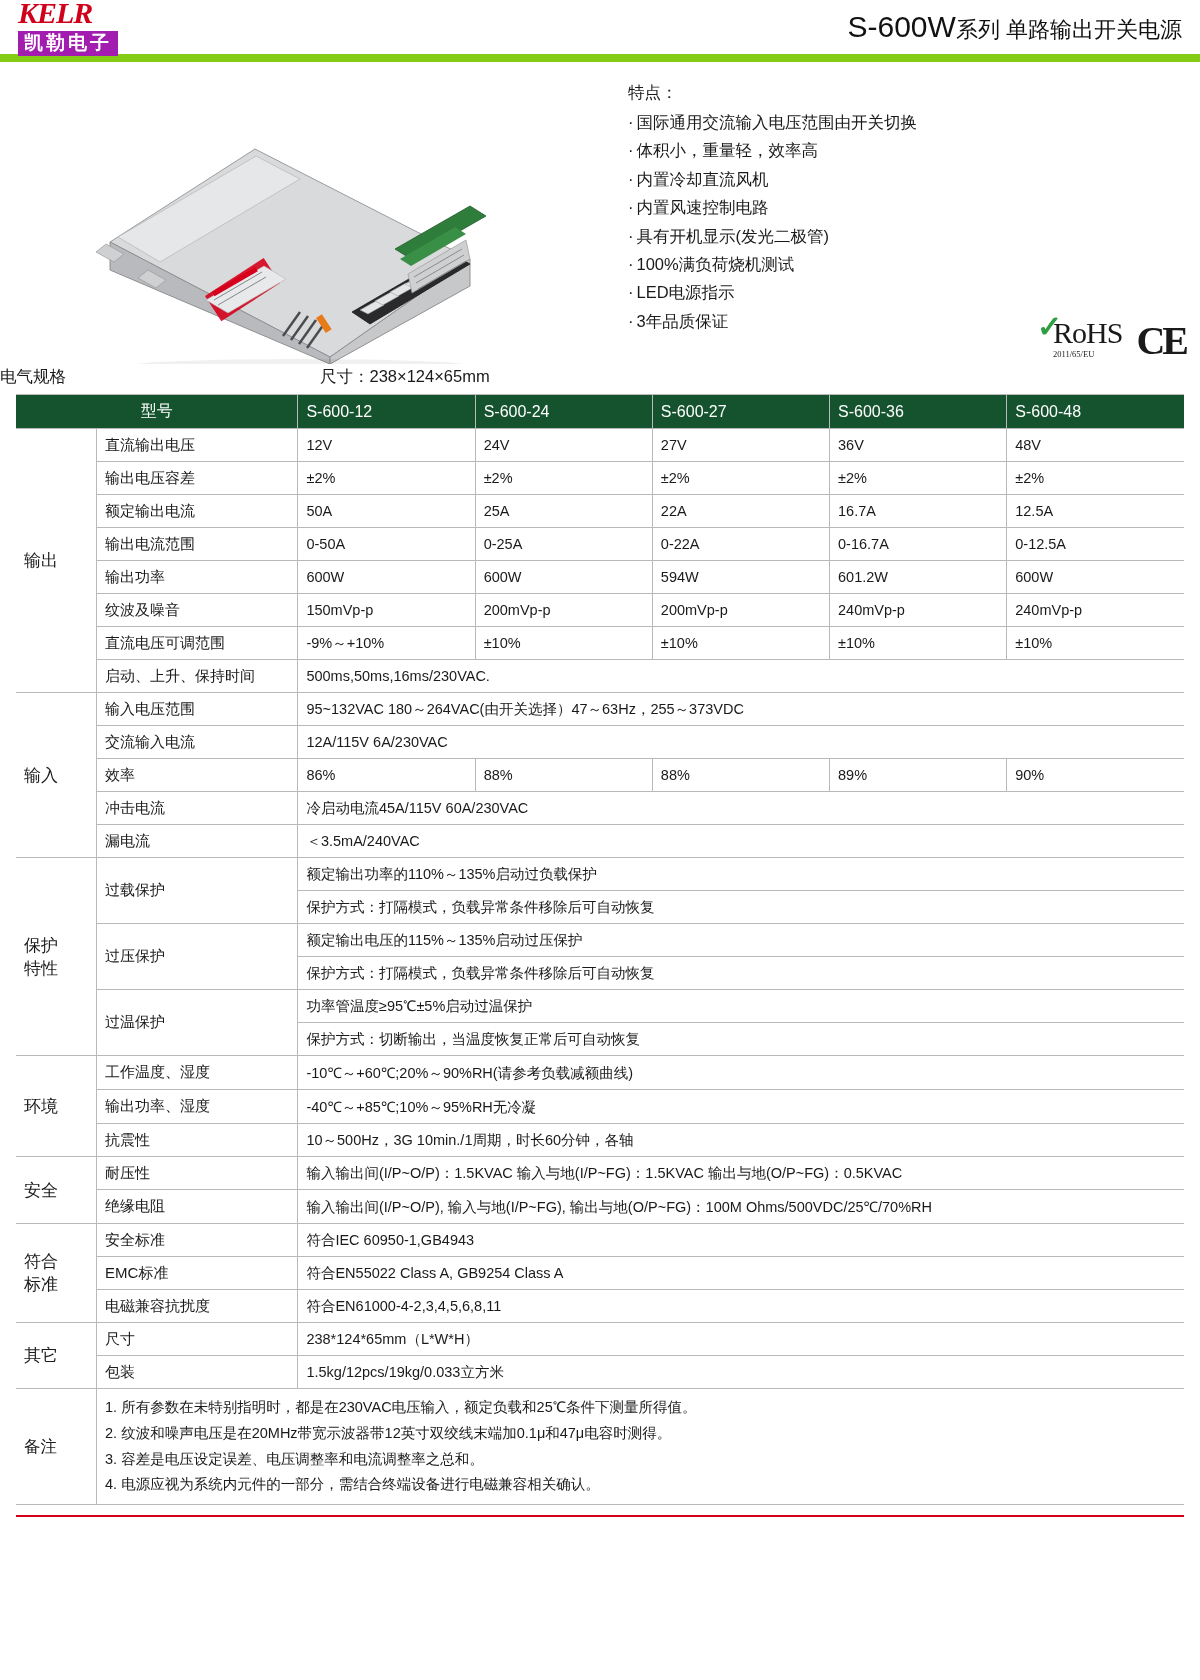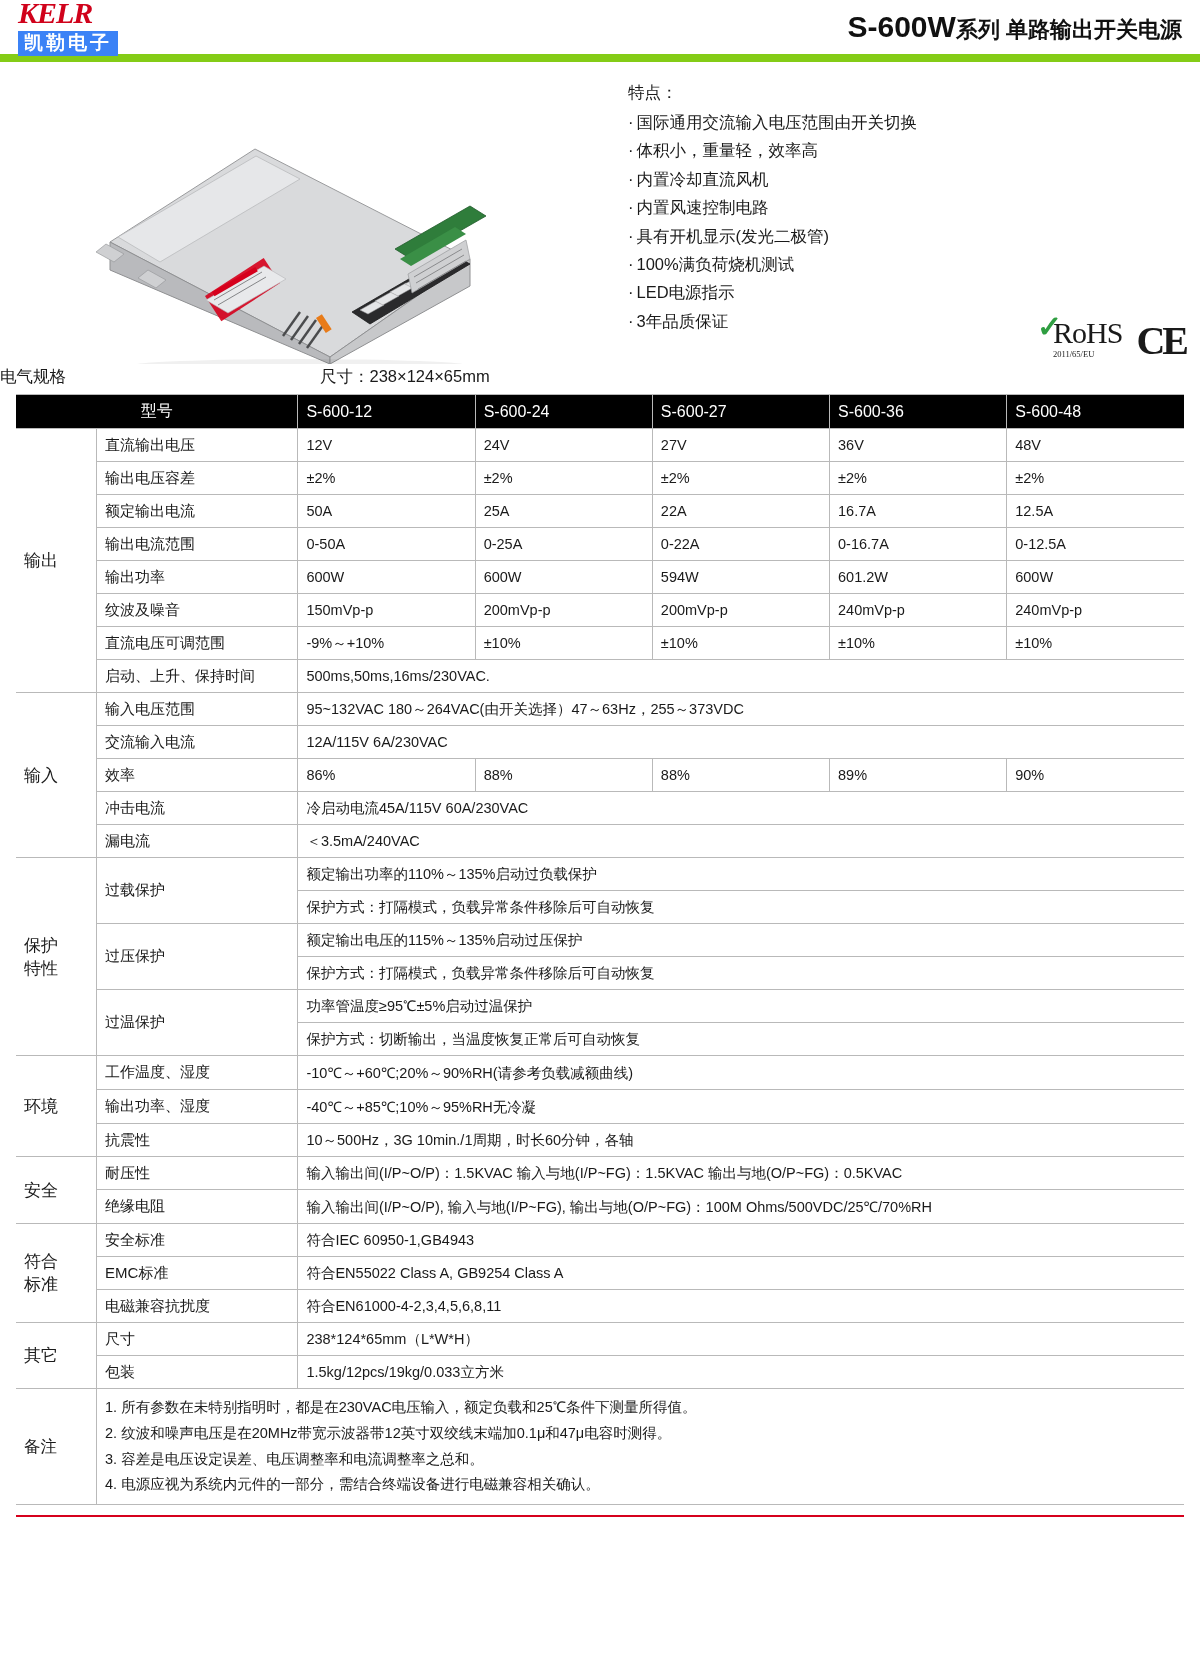--- a/index.html
+++ b/index.html
@@ -28,32 +28,32 @@
   .logo-top {
     font-family: "Liberation Serif", serif;
     font-size: 30px;
     font-weight: bold;
     font-style: italic;
     color: #d0021b;
     letter-spacing: -1px;
     line-height: 1;
   }
   .logo-bottom {
-    background: #3b82f6;
+    background: #a21caf;
     color: #ffffff;
     font-size: 19px;
     font-weight: bold;
     letter-spacing: 3px;
     padding: 2px 6px 3px 6px;
     margin-top: 3px;
     line-height: 1.1;
   }
   .header-title {
     font-size: 27px;
-    font-weight: bold;
+    font-weight: normal;
     color: #111;
     letter-spacing: 0px;
     padding-right: 8px;
     white-space: nowrap;
   }
   .header-title .model { font-size: 30px; }
   .header-title .series { font-size: 22px; }
 
   
   .top-area {
@@ -148,21 +148,21 @@
   }
   table.spec td, table.spec th {
     border: 1px solid #b9b9b9;
     padding: 6px 8px;
     vertical-align: middle;
     font-weight: normal;
     text-align: left;
     height: 33px;
   }
   thead th {
-    background: #000000;
+    background: #14532d;
     color: #ffffff;
     font-size: 16px;
     font-weight: bold;
     border-color: #d6001c;
     height: 40px;
   }
   thead th.hdr-model { text-align: center; }
   .col-group { width: 70px; text-align: center; font-size: 16px; }
   .col-param { width: 175px; font-size: 15px; }
   .col-val   { width: 154px; }

